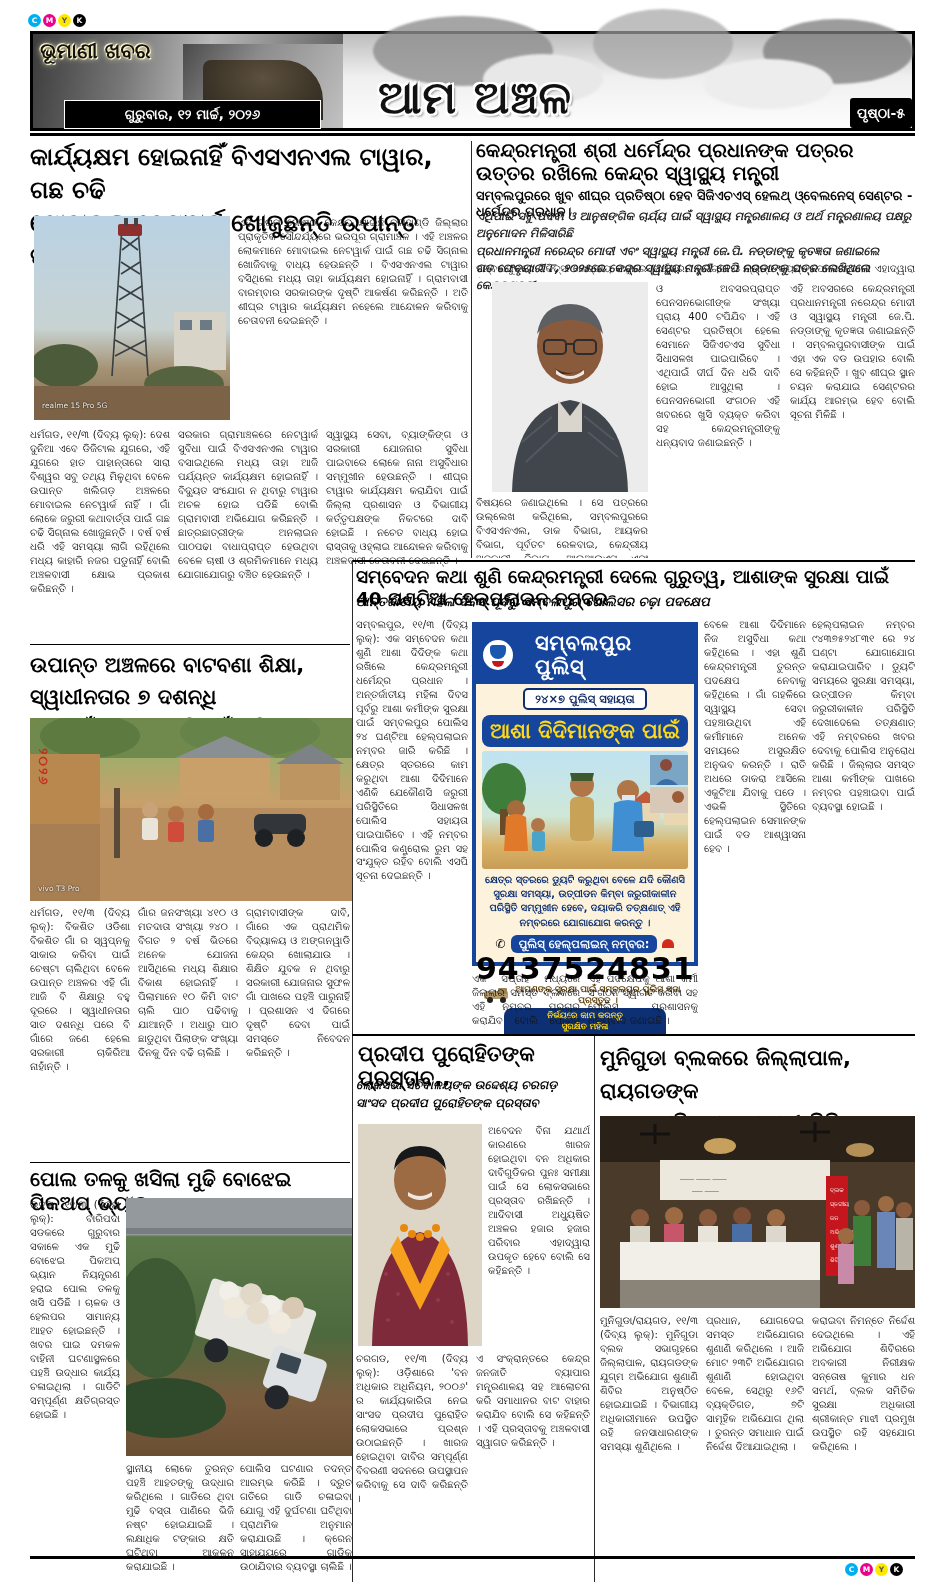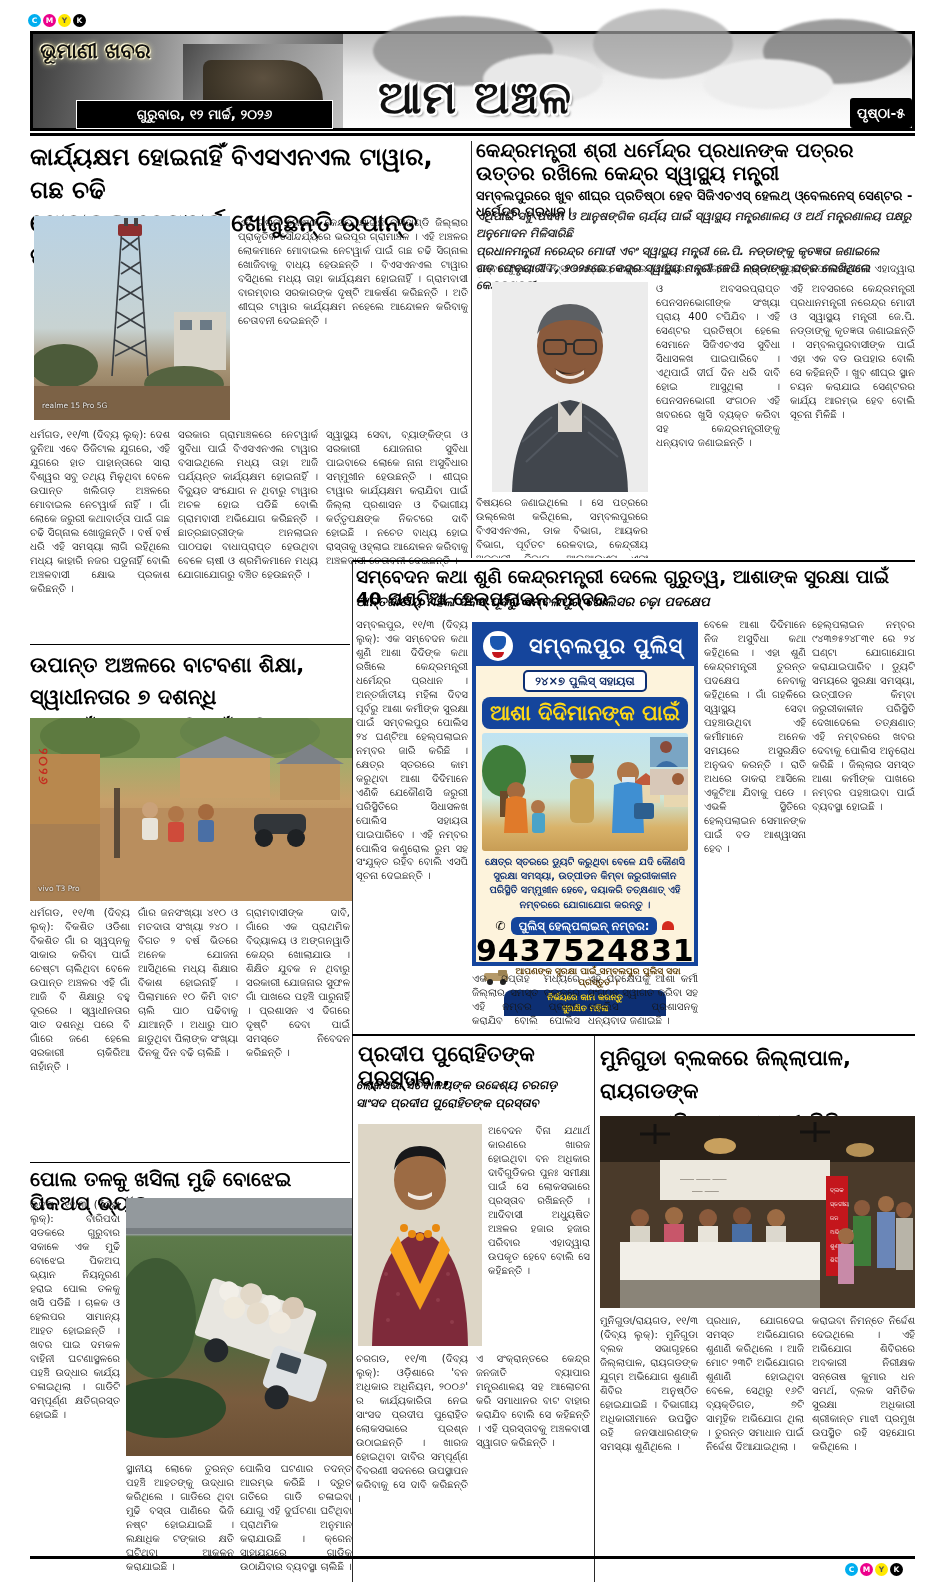--- a/index.html
+++ b/index.html
@@ -22,21 +22,21 @@
   .pagebox{background:#000;color:#fff;display:flex;align-items:center;justify-content:center;font-size:14px;font-weight:bold;border-radius:3px;}
   .bigtitle{font-size:45px;font-weight:800;letter-spacing:1px;color:#111;
             text-shadow:-2px -2px 0 #fff,2px -2px 0 #fff,-2px 2px 0 #fff,2px 2px 0 #fff,0 0 1px #000,3px 3px 2px #9c9c9c;}
   .cmyk{display:flex;gap:2px;}
   .cmyk span{width:13px;height:13px;border-radius:50%;color:#fff;font-size:7.5px;font-weight:bold;display:flex;align-items:center;justify-content:center;}
   
   .photo{overflow:hidden;position:absolute;}
   .wm{position:absolute;color:#f3f3f3;font-size:7.5px;text-shadow:0 0 2px #000;opacity:.95;}
   
   .ad{border:4px solid #15459c;background:#fdf3dc;box-sizing:border-box;}
-  .ad-head{background:#15459c;display:flex;align-items:center;gap:16px;padding:5px 7px;}
+  .ad-head{background:#15459c;display:flex;align-items:center;gap:22px;padding:5px 7px;}
   .ad-title{color:#fff;font-weight:800;font-size:21px;letter-spacing:.5px;}
   .ad-badge{background:#fff;border:2px solid #0d2f73;border-radius:5px;color:#102a63;font-weight:bold;font-size:11.5px;padding:2px 10px;margin:4px auto 0;display:block;width:max-content;max-width:90%;}
   .ad-tag{background:#15459c;border-radius:8px;margin:5px 6px 0;color:#ffd816;font-weight:800;font-size:21px;text-align:center;padding:4px 2px;}
   .ad-body{color:#0d2f73;font-weight:bold;font-size:9.8px;text-align:center;line-height:1.45;padding:4px 8px 2px;}
   .ad-pill{background:#15459c;color:#fff;font-weight:bold;font-size:11.5px;border-radius:6px;padding:2px 8px;display:inline-block;}
   .ad-phone{font-size:30px;font-weight:800;color:#000;text-align:center;letter-spacing:1px;line-height:1.05;border-radius:14px;}
   .ad-foot{color:#5b3a00;font-weight:bold;font-size:9px;text-align:center;}
   .ad-ribbon{background:#0d2f73;color:#ffd816;font-weight:bold;font-size:8.5px;text-align:center;border-radius:8px 8px 0 0;padding:2px 4px;line-height:1.3;}
   .crest{width:30px;height:30px;border-radius:50%;background:#fff;position:relative;flex:none;}
   .crest:before{content:"";position:absolute;left:7px;top:5px;width:16px;height:14px;background:#1a57b0;border-radius:3px 3px 8px 8px;}
@@ -60,21 +60,21 @@
       <div class="abs" style="left:170px;top:26px;width:120px;height:60px;background:radial-gradient(ellipse at 50% 30%,#5d5140 0%,#3e3628 60%,#2c2620 100%);border-radius:8px 40px 0 0;"></div>
     </div>
     <div class="abs mast-smoke" style="left:313px;top:3px;width:569px;height:94px;">
       <div class="smokeblob" style="left:30px;top:-18px;width:180px;height:70px;background:#8f8f8f;opacity:.8;"></div>
       <div class="smokeblob" style="left:250px;top:-25px;width:140px;height:70px;background:#a5a5a5;opacity:.7;"></div>
       <div class="smokeblob" style="left:420px;top:-15px;width:150px;height:65px;background:#7c7c7c;opacity:.75;"></div>
       <div class="smokeblob" style="left:140px;top:20px;width:120px;height:50px;background:#e8e8e8;"></div>
       <div class="smokeblob" style="left:360px;top:25px;width:130px;height:50px;background:#ededed;"></div>
     </div>
     <div class="abs brand" style="left:10px;top:8px;">ଭୂମାଣୀ ଖବର</div>
-    <div class="abs datebar" style="left:46px;top:69px;width:255px;height:27px;">ଗୁରୁବାର, ୧୨ ମାର୍ଚ୍ଚ, ୨୦୨୬</div>
+    <div class="abs datebar" style="left:34px;top:69px;width:255px;height:27px;">ଗୁରୁବାର, ୧୨ ମାର୍ଚ୍ଚ, ୨୦୨୬</div>
     <div class="abs bigtitle" style="left:290px;top:40px;width:310px;text-align:center;">ଆମ ଅଞ୍ଚଳ</div>
     <div class="abs pagebox" style="left:820px;top:67px;width:62px;height:30px;">ପୃଷ୍ଠା-୫</div>
   </div>
   <div class="abs rule" style="left:30px;top:133px;width:885px;height:3px;"></div>
 
   <div class="abs hl" style="left:30px;top:141px;width:440px;font-size:24px;line-height:1.38;">
     <div>କାର୍ଯ୍ୟକ୍ଷମ ହୋଇନାହିଁ ବିଏସଏନଏଲ ଟାୱାର, ଗଛ ଚଢି</div>
     <div>ମୋବାଇଲ ନେଟୱାର୍କ ଖୋଜୁଛନ୍ତି ଉପାନ୍ତ ଖଲିଗଡ଼ ଅଞ୍ଚଳବାସୀ</div>
   </div>
 

